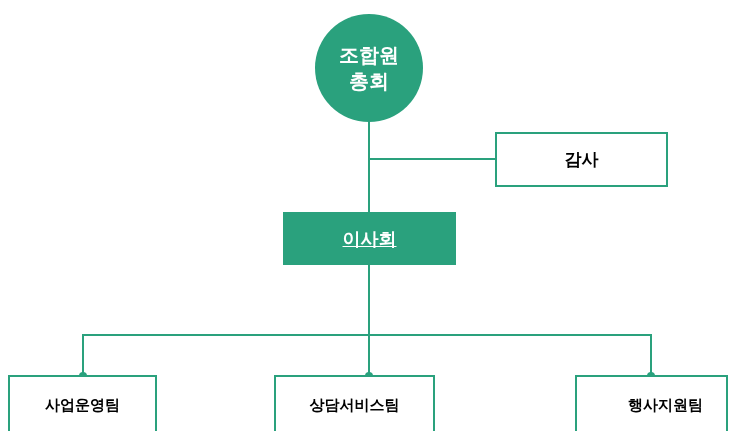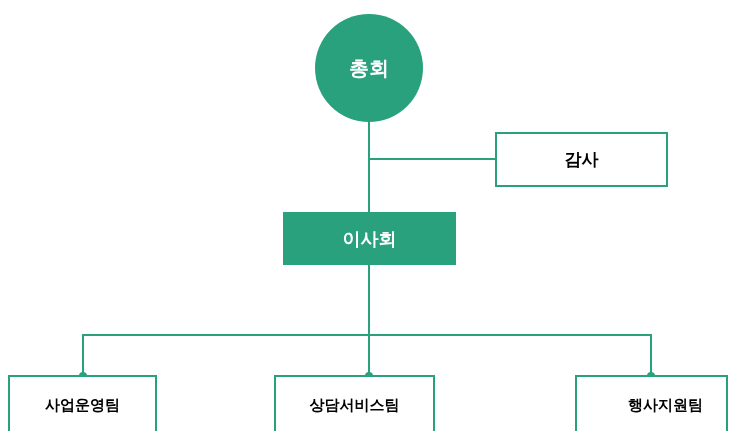--- a/index.html
+++ b/index.html
@@ -55,20 +55,21 @@
   .board-box {
     left: 283px; top: 212px;
     width: 173px; height: 53px;
     background: #2aa17d;
     color: #ffffff;
     font-size: 18px;
     font-weight: bold;
     display: flex;
     align-items: center;
     justify-content: center;
+    text-decoration: underline;
   }
 
   
   .line { background: #2aa17d; }
   .v-circle-board { left: 368px; top: 120px; width: 2px; height: 92px; }
   .h-audit-branch { left: 369px; top: 158px; width: 126px; height: 2px; }
   .v-board-bar    { left: 368px; top: 264px; width: 2px; height: 71px; }
   .h-teams-bar    { left: 82px;  top: 334px; width: 570px; height: 2px; }
   .v-drop-1       { left: 82px;  top: 335px; width: 2px; height: 41px; }
   .v-drop-2       { left: 368px; top: 335px; width: 2px; height: 41px; }
@@ -95,20 +96,21 @@
   <div class="line h-teams-bar"></div>
   <div class="line v-drop-1"></div>
   <div class="line v-drop-2"></div>
   <div class="line v-drop-3"></div>
 
   <div class="dot dot-1"></div>
   <div class="dot dot-2"></div>
   <div class="dot dot-3"></div>
 
   <div class="node circle-node">
+    <span>조합원</span>
     <span>총회</span>
   </div>
 
   <div class="node outline-box audit-box">
     <span>감사</span>
   </div>
 
   <div class="node board-box">
     <span>이사회</span>
   </div>

